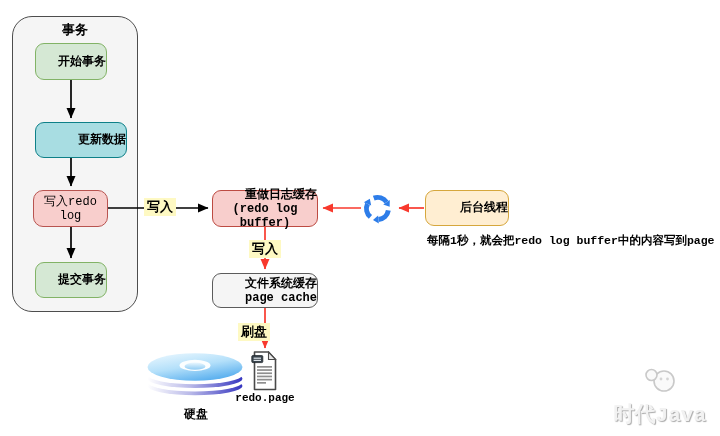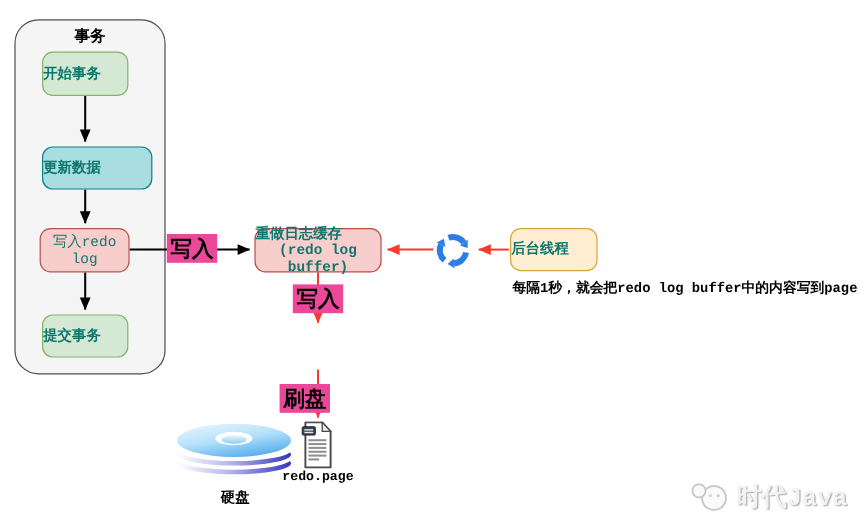--- a/index.html
+++ b/index.html
@@ -15,50 +15,50 @@
   }
   .group-title {
     position:absolute; left:12px; top:21px; width:126px; text-align:center;
     font-size:13px; font-weight:700; color:#000; z-index:2;
   }
   
   svg.wires { position:absolute; left:0; top:0; z-index:2; }
   
   .node {
     position:absolute; box-sizing:border-box; border-radius:9px;
-    display:flex; flex-direction:column; align-items:flex-start; justify-content:center;
-    text-align:center; font-size:12px; font-weight:700; color:#0f766e;
+    display:flex; flex-direction:column; align-items:flex-end; justify-content:center;
+    text-align:center; font-size:12px; font-weight:700; color:#000000;
     line-height:14px; z-index:3;
   }
   .n-green  { background:#d5e8d4; border:1.5px solid #82b366; }
   .n-cyan   { background:#a8dde2; border:1.5px solid #0e8088; }
   .n-pink   { background:#f8cecc; border:1.5px solid #b85450; }
   .n-pink2  { background:#f8cecc; border:1.8px solid #bd4b42; }
   .n-orange { background:#ffeed2; border:1.8px solid #d6a73d; }
   .n-gray   { background:#f5f5f5; border:1.8px solid #5c5c5c; }
-  .fw-normal { font-weight:400; }
+  .fw-normal { font-weight:400;border-radius:10px; }
   
   .edge-label {
-    position:absolute; transform:translate(-50%,-50%); background:#ec4899;
-    padding:0 3px; font-size:18px; font-weight:700; color:#000; z-index:4;
+    position:absolute; transform:translate(-50%,-50%); background:#fef9c3;
+    padding:0 3px; font-size:13px; font-weight:700; color:#000; z-index:4;
     white-space:nowrap;
   }
   .note {
     position:absolute; left:427px; top:234px; width:292px;
     font-size:11.5px; font-weight:700; color:#000; line-height:13.5px;
     z-index:3; white-space:nowrap;
   }
   .icon-abs { position:absolute; z-index:3; }
   .caption {
     position:absolute; transform:translateX(-50%); font-weight:700; color:#000;
     z-index:3; white-space:nowrap;
   }
   .watermark {
     position:absolute; right:14px; bottom:8px; display:flex; align-items:center;
-    gap:6px; z-index:5;
+    gap:6px; z-index:5;flex-direction:column;
   }
   .watermark .wm-text {
     font-size:21px; font-weight:700; color:#f2f2f2;
     text-shadow:1px 1px 1px #ababab;
   }
 </style>
 </head>
 <body>
 
 <div id="canvas">
@@ -100,24 +100,28 @@
   </div>
   <div class="node n-green" style="left:35px; top:262px; width:72px; height:36px;">
     <span>提交事务</span>
   </div>
 
   <div class="node n-pink2" style="left:212px; top:190px; width:106px; height:37px;">
     <span>重做日志缓存</span>
     <span>(redo log buffer)</span>
   </div>
 
-  <div class="node n-orange" style="left:425px; top:190px; width:73px; height:36px;">
+  <div class="node n-orange" style="left:425px; top:190px; width:84px; height:36px;">
     <span>后台线程</span>
   </div>
 
+  <div class="node n-gray" style="left:212px; top:273px; width:106px; height:35px;">
+    <span>文件系统缓存</span>
+    <span>page cache</span>
+  </div>
 
   <div class="edge-label" style="left:160px; top:207px;">写入</div>
   <div class="edge-label" style="left:265px; top:249px;">写入</div>
   <div class="edge-label" style="left:254px; top:332px;">刷盘</div>
 
   <div class="note">
     <div>每隔1秒，就会把redo log buffer中的内容写到page cache，</div>
   </div>
 
   <svg class="icon-abs" style="left:361px; top:192px;" width="33" height="33" viewBox="0 0 33 33">

